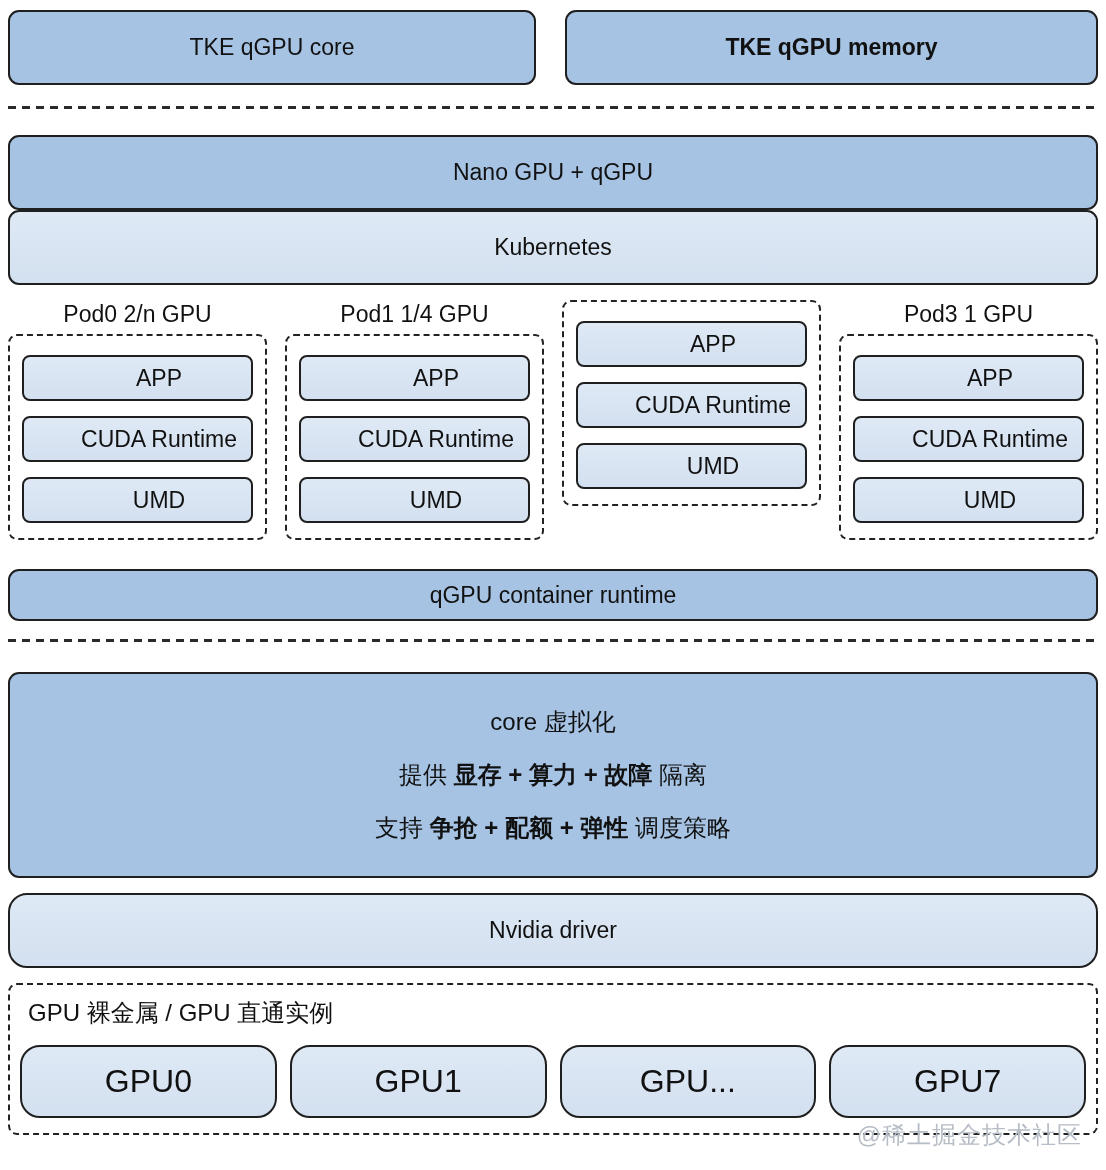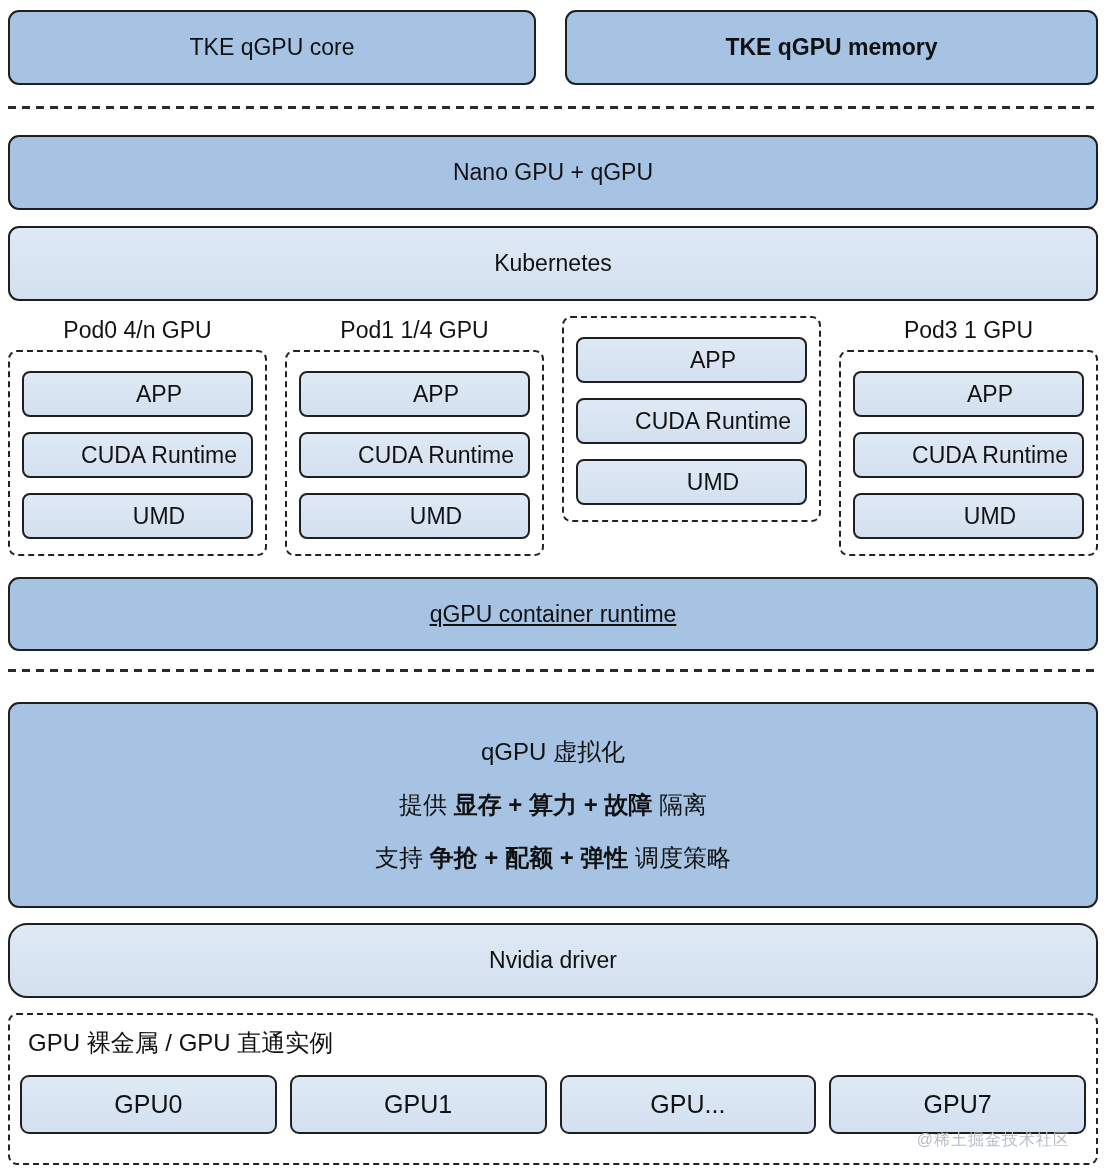--- a/index.html
+++ b/index.html
@@ -39,21 +39,21 @@
   .top-box{height:75px;}
   .top-box.first{width:528px;}
   .top-box.second{flex:1;font-weight:bold;}
   .dashed-sep{
     height:3px;
     margin:21px 0 26px 0;
     background:repeating-linear-gradient(90deg,#2a2a2a 0 8px,transparent 8px 14px);
   }
   .dashed-sep.mid{margin:18px 0 30px 0;}
   .full{width:100%;height:75px;}
-  .kube{margin-top:16px;}
+  .kube{}
   .pods{
     margin-top:15px;
     display:grid;
     grid-template-columns:repeat(4,1fr);
     column-gap:18px;
   }
   .pod-label{
     text-align:center;
     font-size:23px;
     height:28px;
@@ -69,21 +69,21 @@
     flex-direction:column;
     gap:15px;
   }
   .pod-item{
     height:46px;
     border-radius:8px;
     font-size:23px;
     flex:0 0 auto;
     padding-left:43px;
   }
-  .runtime{margin-top:21px;height:74px;text-decoration:underline;}
+  .runtime{margin-top:29px;height:52px;}
   .virt{
     width:100%;
     height:206px;
     flex-direction:column;
     gap:21px;
     font-size:24px;
   }
   .virt-line b{font-weight:bold;}
   .nvidia{margin-top:15px;border-radius:19px;}
   .bare-metal{
@@ -98,26 +98,26 @@
     padding-left:8px;
     height:30px;
     line-height:30px;
     margin-bottom:17px;
   }
   .gpu-row{
     display:grid;
     grid-template-columns:repeat(4,1fr);
     column-gap:13px;
   }
-  .gpu-box{height:59px;font-size:25px;border-radius:9px;}
+  .gpu-box{height:73px;font-size:32px;border-radius:20px;}
   .watermark{
     position:absolute;
-    right:36px;
+    right:24px;
     bottom:19px;
-    font-size:16px;
+    font-size:24px;
     color:var(--watermark);
     letter-spacing:1px;
   }
 </style>
 </head>
 <body>
 
 <div class="canvas">
 
   <div class="top-row">
@@ -135,21 +135,21 @@
     <span>Nano GPU + qGPU</span>
   </div>
 
   <div class="box light full kube">
     <span>Kubernetes</span>
   </div>
 
   <div class="pods">
 
     <div class="pod">
-      <div class="pod-label">Pod0 4/n GPU</div>
+      <div class="pod-label">Pod0 2/n GPU</div>
       <div class="pod-box">
         <div class="box light pod-item">APP</div>
         <div class="box light pod-item">CUDA Runtime</div>
         <div class="box light pod-item">UMD</div>
       </div>
     </div>
 
     <div class="pod">
       <div class="pod-label">Pod1 1/4 GPU</div>
       <div class="pod-box">
@@ -178,21 +178,21 @@
 
   </div>
 
   <div class="box medium full runtime">
     <span>qGPU container runtime</span>
   </div>
 
   <div class="dashed-sep mid"></div>
 
   <div class="box medium virt">
-    <div class="virt-line">qGPU 虚拟化</div>
+    <div class="virt-line">core 虚拟化</div>
     <div class="virt-line"><span>提供 </span><b>显存 + 算力 + 故障</b><span> 隔离</span></div>
     <div class="virt-line"><span>支持 </span><b>争抢 + 配额 + 弹性</b><span> 调度策略</span></div>
   </div>
 
   <div class="box light full nvidia">
     <span>Nvidia driver</span>
   </div>
 
   <div class="bare-metal">
     <div class="bm-label">GPU 裸金属 / GPU 直通实例</div>

